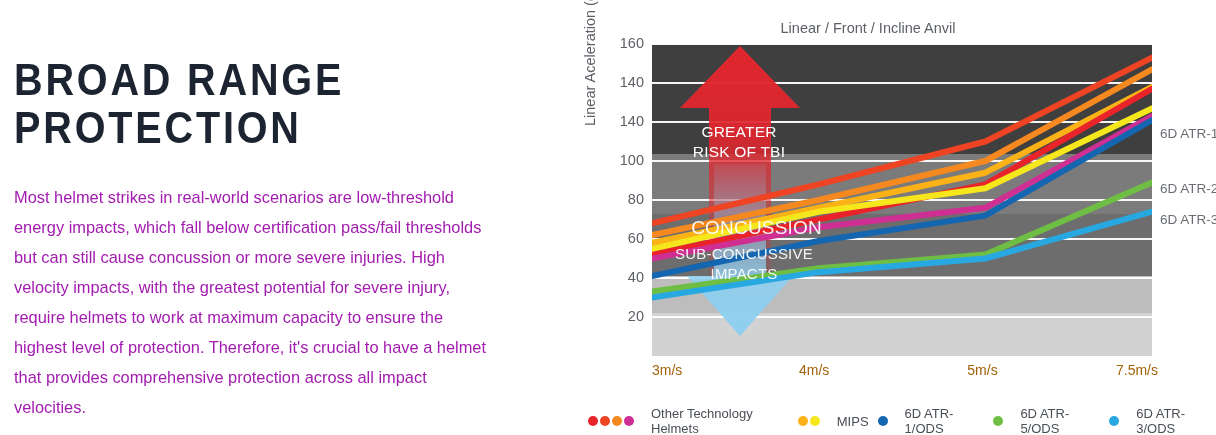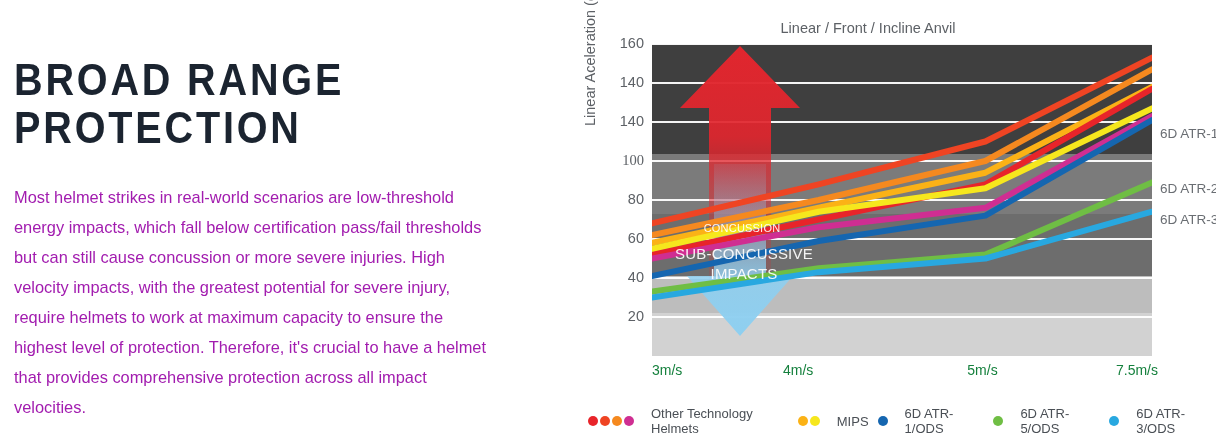--- a/index.html
+++ b/index.html
@@ -95,21 +95,21 @@
     transform: rotate(-90deg);
     transform-origin: left top;
     white-space: nowrap;
   }
 
   
   .xtick {
     position: absolute;
     top: 354px;
     font-size: 14px;
-    color: #15803d;
+    color: #a16207;
     white-space: nowrap;
   }
   #xlabel {
     position: absolute;
     left: 64px; top: 375px;
     width: 500px;
     text-align: center;
     font-size: 14.5px;
     color: #5d6166;
   }
@@ -128,21 +128,21 @@
     position: absolute;
     text-align: center;
     color: #ffffff;
     font-size: 15.5px;
     line-height: 20px;
     white-space: pre-line;
     pointer-events: none;
     letter-spacing: .2px;
   }
   #annot-tbi   { left: 22px;  top: 78px;  width: 130px; }
-  #annot-conc  { left: 10px;  top: 174px; width: 160px; font-size: 11px; opacity: .93;}
+  #annot-conc  { left: 10px;  top: 174px; width: 160px; font-size: 19px; opacity: .93; text-align: right;}
   #annot-sub   { left: 8px;   top: 200px; width: 168px; font-size: 15px; opacity: .92;}
 
   
   #legend {
     position: absolute;
     left: 0; top: 398px;
     width: 628px;
     display: flex;
     justify-content: center;
     align-items: center;
@@ -214,38 +214,40 @@
           <polyline points="0,191.1 166.66666666666666,156 333.3333333333333,117 500,25.350000000000023" fill="none" stroke="#f5891f" stroke-width="6" stroke-linejoin="round" stroke-linecap="round"></polyline>
           <polyline points="0,198.9 166.66666666666666,163.8 333.3333333333333,128.7 500,42.89999999999998" fill="none" stroke="#fbb216" stroke-width="6" stroke-linejoin="round" stroke-linecap="round"></polyline>
           <polyline points="0,210.6 166.66666666666666,175.5 333.3333333333333,140.39999999999998 500,44.85000000000002" fill="none" stroke="#e8242a" stroke-width="6" stroke-linejoin="round" stroke-linecap="round"></polyline>
           <polyline points="0,204.75 166.66666666666666,167.7 333.3333333333333,144.3 500,64.35000000000002" fill="none" stroke="#f6e71d" stroke-width="6" stroke-linejoin="round" stroke-linecap="round"></polyline>
           <polyline points="0,214.5 166.66666666666666,183.3 333.3333333333333,163.8 500,72.14999999999998" fill="none" stroke="#cf2e92" stroke-width="6" stroke-linejoin="round" stroke-linecap="round"></polyline>
           <polyline points="0,232.05 166.66666666666666,196.95 333.3333333333333,171.6 500,76.05000000000001" fill="none" stroke="#1566b0" stroke-width="6" stroke-linejoin="round" stroke-linecap="round"></polyline>
           <polyline points="0,247.65 166.66666666666666,224.25 333.3333333333333,210.6 500,138.45" fill="none" stroke="#6fbe44" stroke-width="6" stroke-linejoin="round" stroke-linecap="round"></polyline>
           <polyline points="0,253.5 166.66666666666666,228.15 333.3333333333333,214.5 500,167.7" fill="none" stroke="#28a8e0" stroke-width="6" stroke-linejoin="round" stroke-linecap="round"></polyline>
         </svg>
 
+      <div class="annot" id="annot-tbi">GREATER
+RISK OF TBI</div>
       <div class="annot" id="annot-conc">CONCUSSION</div>
       <div class="annot" id="annot-sub">SUB-CONCUSSIVE
 IMPACTS</div>
     </div>
 
     <div id="yticks">
         <div class="ytick" style="top: 309px;">20</div>
         <div class="ytick" style="top: 270px;">40</div>
         <div class="ytick" style="top: 231px;">60</div>
         <div class="ytick" style="top: 192px;">80</div>
-        <div class="ytick" style="top: 153px; font-family: Liberation Serif, serif;">100</div>
+        <div class="ytick" style="top: 153px;">100</div>
         <div class="ytick" style="top: 114px;">140</div>
         <div class="ytick" style="top: 75px;">140</div>
         <div class="ytick" style="top: 36px;">160</div>
       </div>
     <div id="xticks">
         <div class="xtick" style="left: 64px;">3m/s</div>
-        <div class="xtick" style="left: 195px;">4m/s</div>
+        <div class="xtick" style="left: 211px;">4m/s</div>
         <div class="xtick" style="left: 379.333px;">5m/s</div>
         <div class="xtick" style="left: 528px;">7.5m/s</div>
       </div>
     <div id="callouts">
         <div class="callout" style="top: 118px;">6D ATR-1</div>
         <div class="callout" style="top: 173px;">6D ATR-2</div>
         <div class="callout" style="top: 204px;">6D ATR-3</div>
       </div>
 
     <div id="legend">

